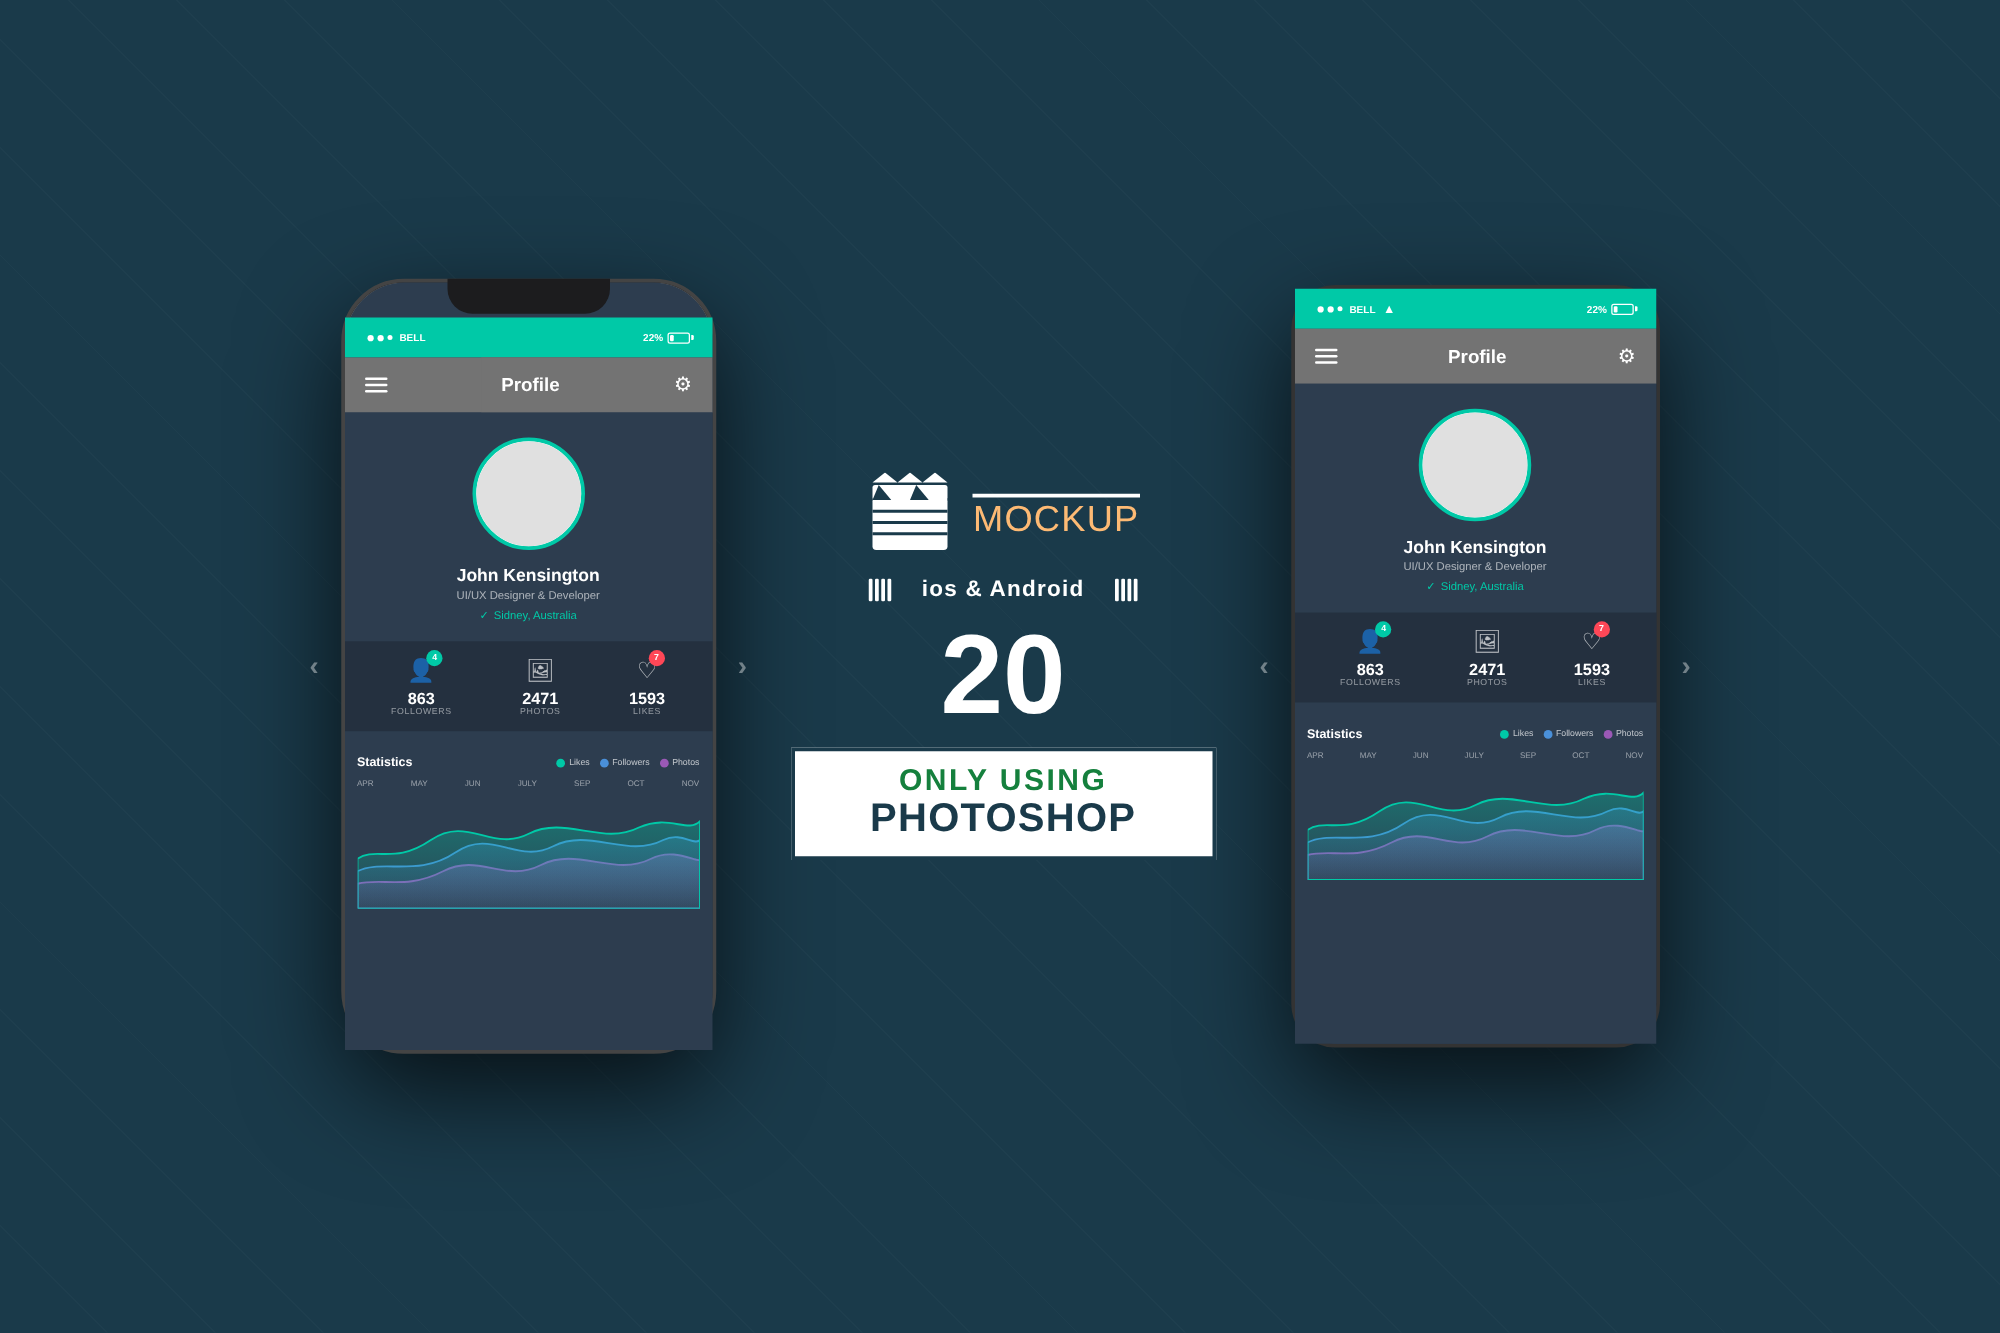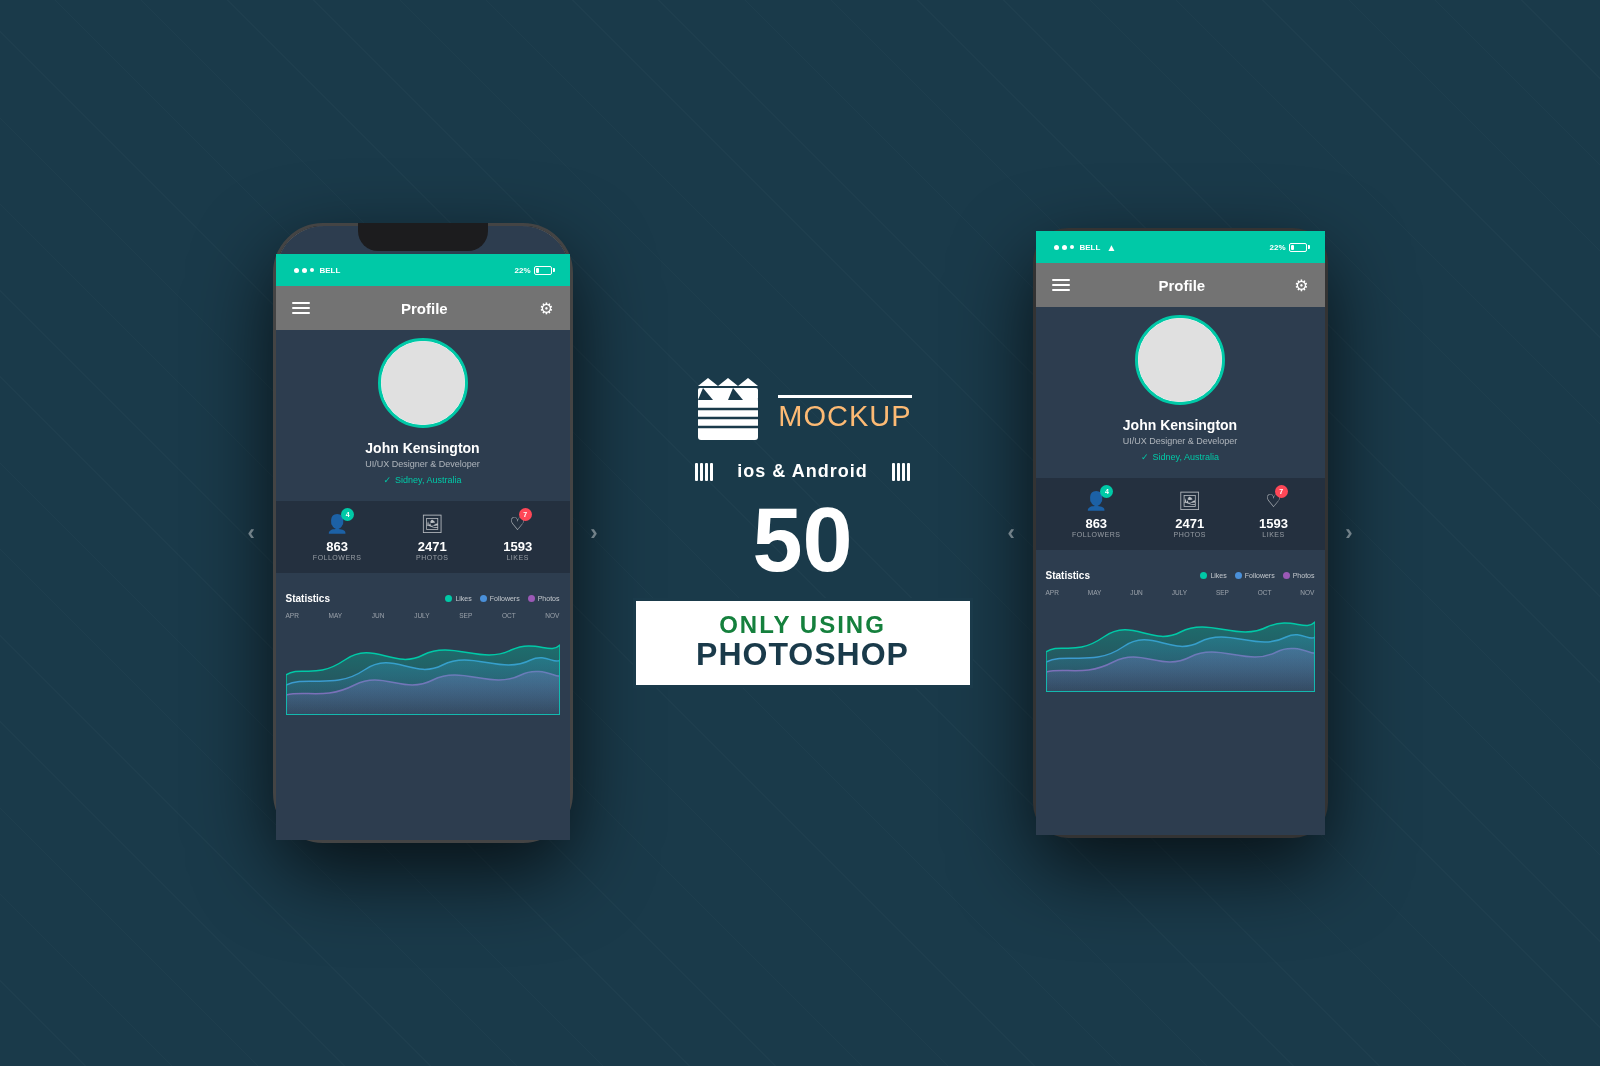--- a/index.html
+++ b/index.html
@@ -164,21 +164,21 @@
       font-weight: 600;
     }
 
     
     .profile-content {
       background: #2d3d4f;
       flex: 1;
       display: flex;
       flex-direction: column;
       align-items: center;
-      padding-top: 8px;
+      padding-top: 20px;
       position: relative;
     }
 
     
     .avatar-container {
       width: 90px;
       height: 90px;
       border-radius: 50%;
       border: 3px solid #00c9a7;
       background: white;
@@ -706,21 +706,21 @@
       <span>ios &amp; Android</span>
       <div class="pipe-group">
         <div class="pipe-bar"></div>
         <div class="pipe-bar"></div>
         <div class="pipe-bar"></div>
         <div class="pipe-bar"></div>
       </div>
     </div>
 
     <div class="seconds-row">
-      <span class="number-30">50</span>
+      <span class="number-30">20</span>
     </div>
 
     <div class="only-box">
       <div class="only-using-text">ONLY USING</div>
       <div class="photoshop-text">PHOTOSHOP</div>
     </div>
   </div>
 
   <div class="phone-wrapper">
     <span class="side-arrow left-arr">‹</span>

